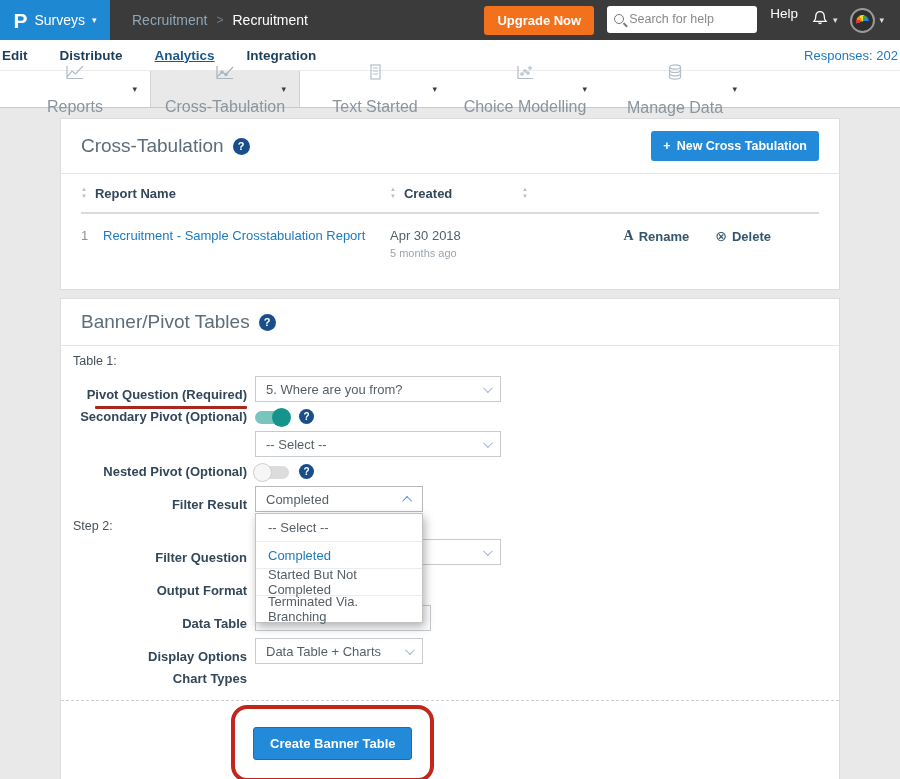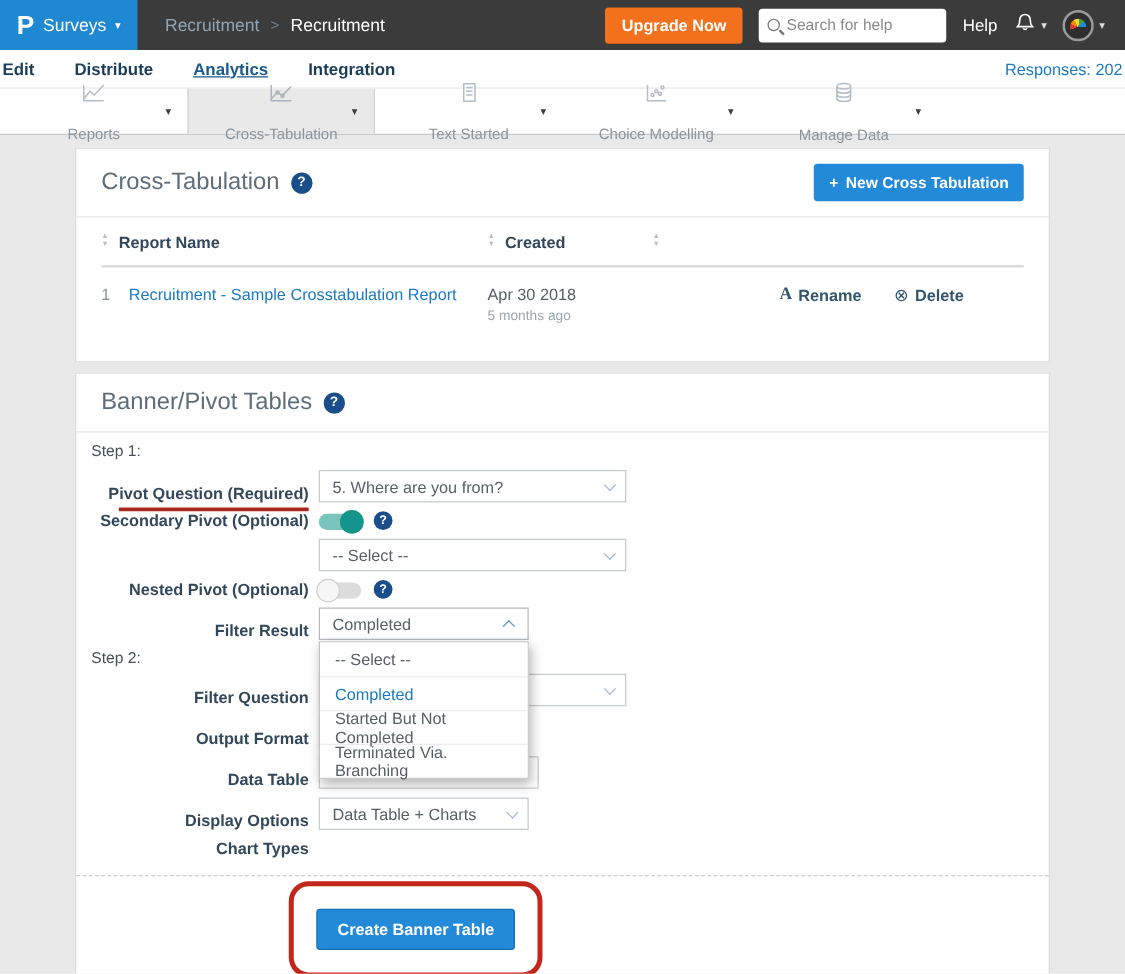--- a/index.html
+++ b/index.html
@@ -8,21 +8,21 @@
 
   
   .topbar { height:40px; background:#3b3b3b; display:flex; align-items:center; }
   .logo-box { width:110px; height:40px; background:#1e88d2; color:#fff; display:flex; align-items:center; justify-content:center; gap:7px; cursor:pointer; }
   .logo-glyph { font-weight:700; font-size:21px; line-height:1; }
   .product-name { font-size:14px; }
   .caret { font-size:9px; line-height:1; }
   .breadcrumb { margin-left:22px; display:flex; align-items:center; gap:9px; font-size:14px; color:#8fa6b8; }
   .crumb-sep { color:#6f7f8d; font-size:12px; }
   .crumb-current { color:#ffffff; }
-  .topbar-right { margin-left:auto; display:flex; align-items:center; gap:13px; padding-right:16px; }
+  .topbar-right { margin-left:auto; display:flex; gap:13px; padding-right:16px; }
   .upgrade-btn { background:#f3701d; color:#fff; font-size:13px; font-weight:700; padding:7px 13px; border-radius:3px; cursor:pointer; }
   .search-box { background:#fff; border-radius:3px; width:150px; height:27px; display:flex; align-items:center; padding:0 7px; gap:5px; }
   .search-glass { width:10px; height:10px; border:1.5px solid #777; border-radius:50%; position:relative; flex:0 0 auto; }
   .search-glass::after { content:""; position:absolute; width:5px; height:1.5px; background:#777; transform:rotate(45deg); left:8px; top:9px; }
   .search-input { border:none; outline:none; font-size:12.5px; color:#444; width:100%; font-family:"Liberation Sans",sans-serif; }
   .search-input::placeholder { color:#8a8a8a; }
   .help-label { color:#fff; font-size:13.5px; }
   .bell-wrap,.avatar-wrap { display:flex; align-items:center; gap:4px; color:#ddd; cursor:pointer; }
   .avatar { width:25px; height:25px; border-radius:50%; border:2px solid #9a9a9a; background:#2e2e2e; position:relative; overflow:hidden; }
   .avatar-arc { position:absolute; left:4px; top:5px; width:13px; height:13px; border-radius:50%;
@@ -33,21 +33,21 @@
   .nav-item { margin-right:32px; cursor:pointer; }
   .nav-item.active { text-decoration:underline; color:#1a5a8a; }
   .nav-right { margin-left:auto; color:#1a7ac2; font-weight:400; font-size:13px; }
 
   
   .toolbar { height:38px; background:#fff; border-top:1px solid #ececec; border-bottom:1px solid #c9c9c9; display:flex; }
   .tab { width:150px; position:relative; display:flex; align-items:center; justify-content:center; cursor:pointer; }
   .tab.active { background:#e9e9e9; border-left:1px solid #d2d2d2; border-right:1px solid #d2d2d2; }
   .tab-inner { display:flex; flex-direction:column; align-items:center; line-height:1; }
   .tab-inner svg { display:block; }
-  .tab-label { font-size:12px; color:#8b959e; margin-top:18px; }
+  .tab-label { font-size:16px; color:#8b959e; margin-top:18px; }
   .tab-caret { position:absolute; right:13px; top:50%; transform:translateY(-50%); color:#3d3d3d; font-size:9px; }
 
   
   .card { background:#fff; border:1px solid #dcdcdc; margin:0 60px; }
   .card1 { margin-top:10px; }
   .card2 { margin-top:8px; }
   .card-header { display:flex; align-items:center; padding:12px 20px; border-bottom:1px solid #e5e5e5; }
   .card-title { font-size:19px; color:#5d6d79; }
   .help-icon { width:17px; height:17px; border-radius:50%; background:#1a4e8a; color:#fff; font-size:11px; font-weight:700; display:inline-flex; align-items:center; justify-content:center; margin-left:9px; cursor:pointer; }
   .new-btn { margin-left:auto; background:#2389d9; color:#fff; font-size:12.5px; font-weight:700; padding:8px 12px; border-radius:3px; display:flex; align-items:center; gap:6px; cursor:pointer; }
@@ -260,21 +260,21 @@
   </div>
 </div>
 
 <div class="card card2">
   <div class="card-header">
     <span class="card-title">Banner/Pivot Tables</span>
     <span class="help-icon">?</span>
   </div>
 
   <div class="form">
-    <div class="step-label">Step 1:</div>
+    <div class="step-label">Table 1:</div>
 
     <div class="frow">
       <span class="flabel">
         <span>Pivot Question (Required)</span>
         <span class="red-underline"></span>
       </span>
       <div class="sel w246">
         <span>5. Where are you from?</span>
         <span class="chev"></span>
       </div>

